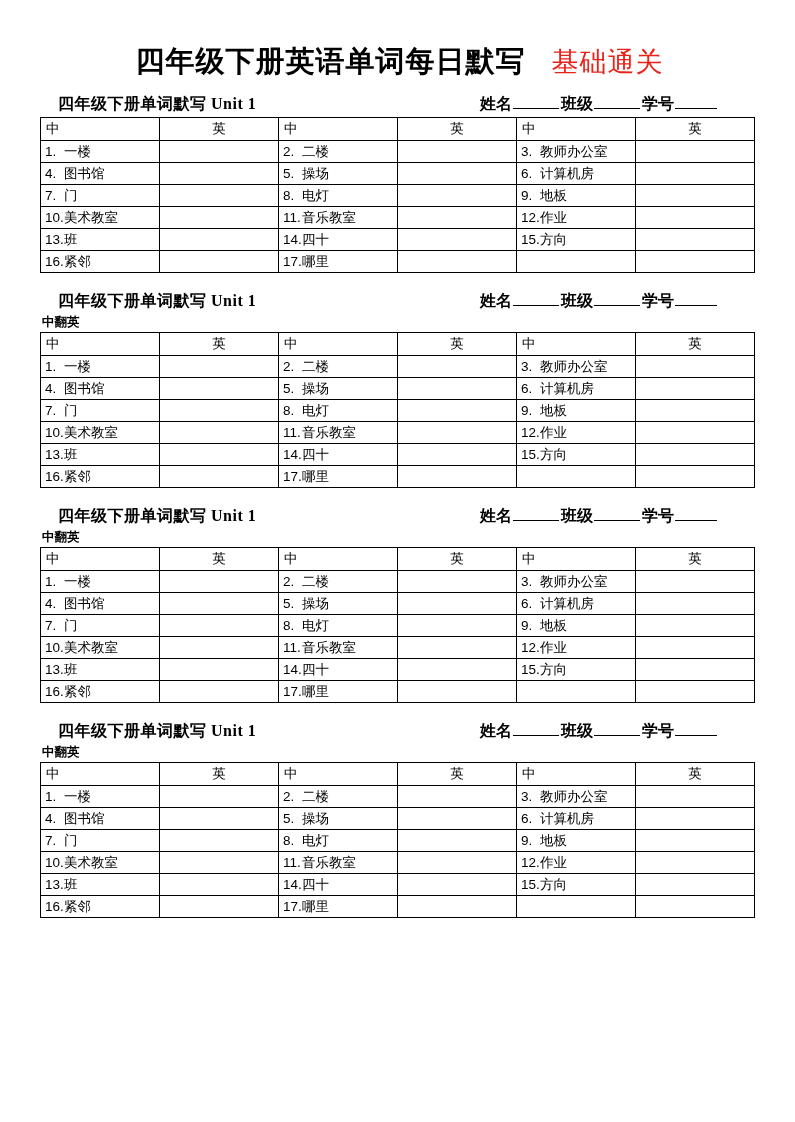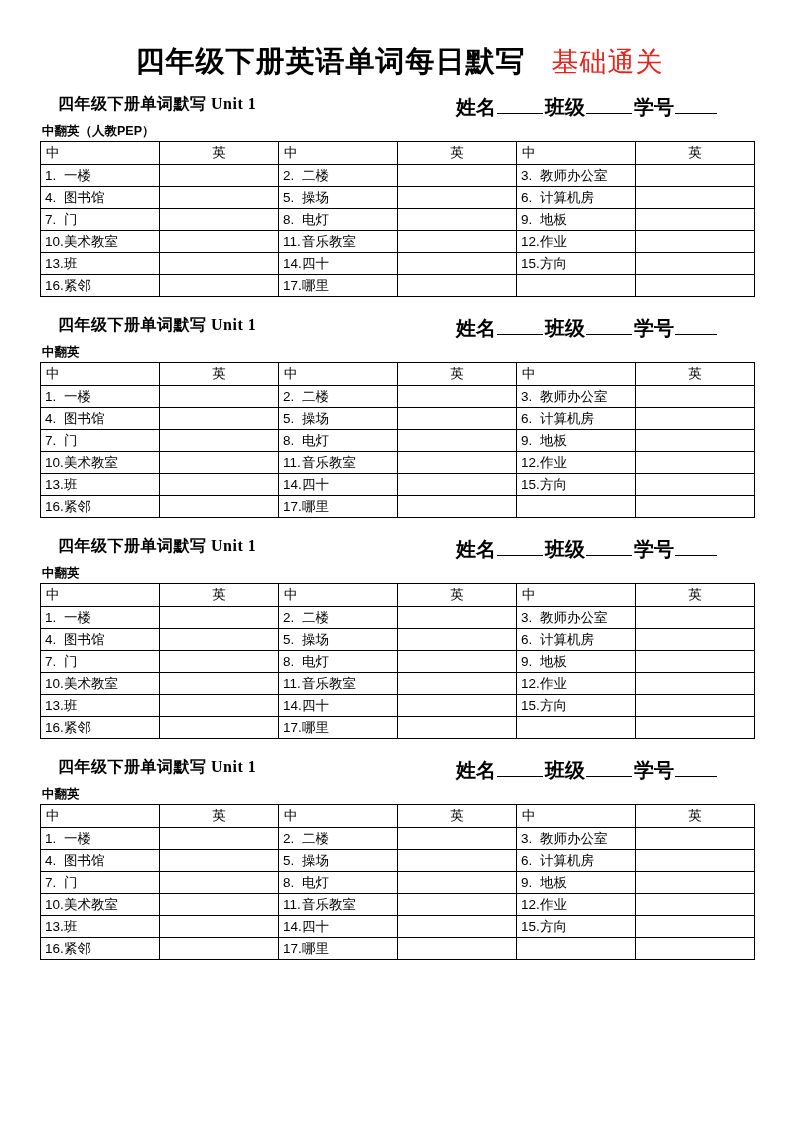--- a/index.html
+++ b/index.html
@@ -48,38 +48,38 @@
     letter-spacing: 1px;
     color: #e8231a;
   }
 
   
   .block {
     margin-bottom: 18px;
   }
   .block-header {
     display: flex;
-    align-items: flex-start;
+    align-items: flex-end;
     padding-left: 18px;
     padding-right: 6px;
     margin-bottom: 2px;
     gap: 46px;
   }
   .block-title {
     font-family: "Liberation Serif", "DejaVu Serif", serif;
     font-weight: bold;
     font-size: 16px;
     letter-spacing: 0.5px;
     white-space: nowrap;
   }
   .block-fields {
     margin-left: auto;
     font-family: "Liberation Sans", "DejaVu Sans", sans-serif;
     font-weight: bold;
-    font-size: 20px;
+    font-size: 16px;
     white-space: nowrap;
     padding-right: 34px;
   }
   .block-fields .fld {
     display: inline-block;
   }
   .block-fields .line {
     display: inline-block;
     width: 46px;
     border-bottom: 1px solid #000;
@@ -153,21 +153,20 @@
     <span class="t-black">四年级下册英语单词每日默写</span>
     <span class="t-red">基础通关</span>
   </div>
 
   <div id="blocks-container">
       <div class="block">
         <div class="block-header">
           <div class="block-title">四年级下册单词默写 Unit 1</div>
           <div class="block-fields"><span class="fld">姓名</span><span class="line"></span><span class="fld">班级</span><span class="line"></span><span class="fld">学号</span><span class="line short"></span></div>
         </div>
-        <div class="sub-label">中翻英（人教PEP）</div>
         <table class="ws">
           <colgroup>
             <col class="c-cn">
             <col class="c-en">
             <col class="c-cn">
             <col class="c-en">
             <col class="c-cn">
             <col class="c-en">
           </colgroup>
           <thead>

